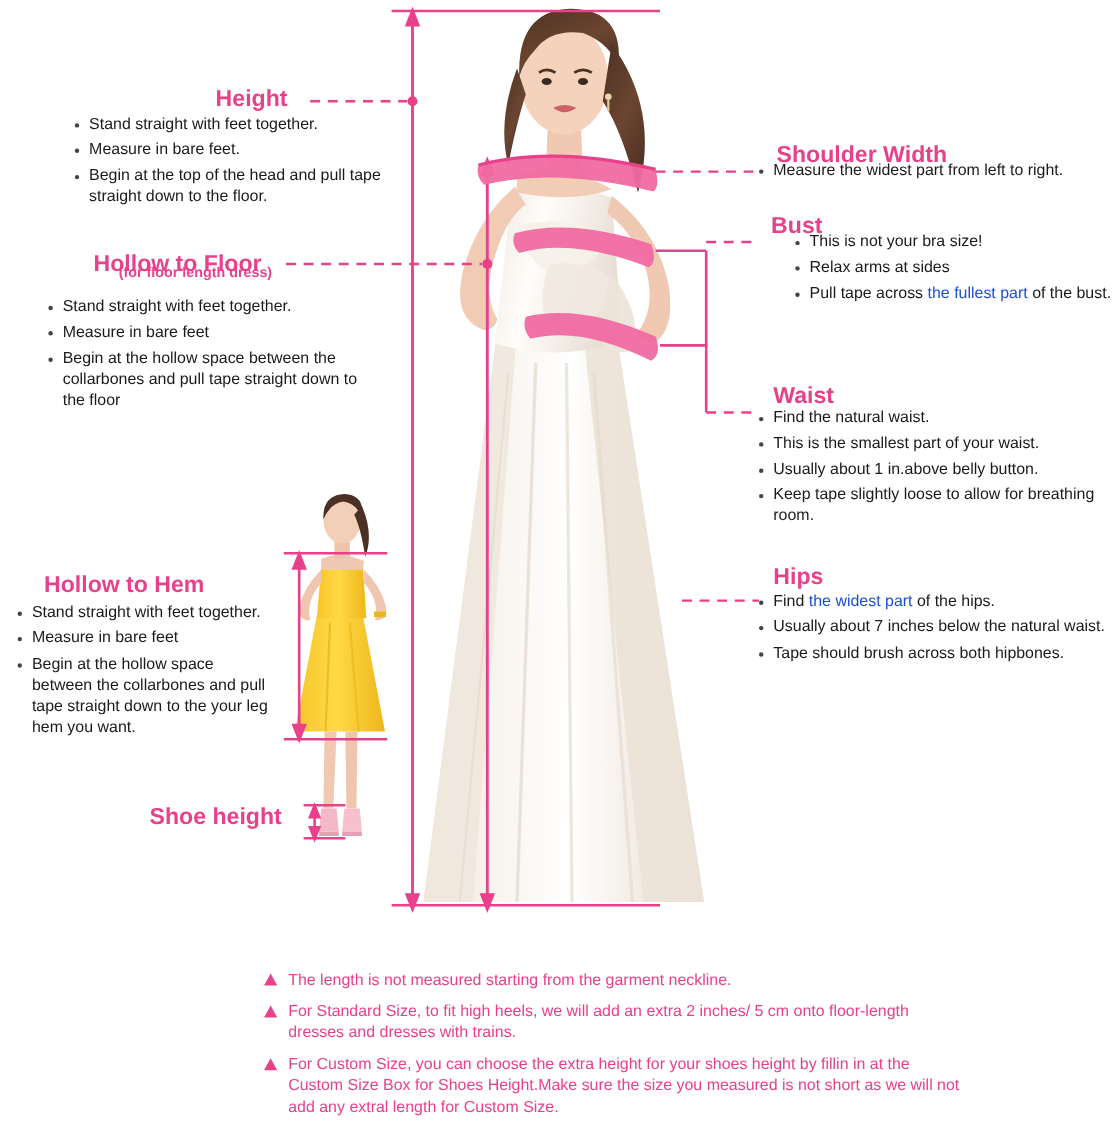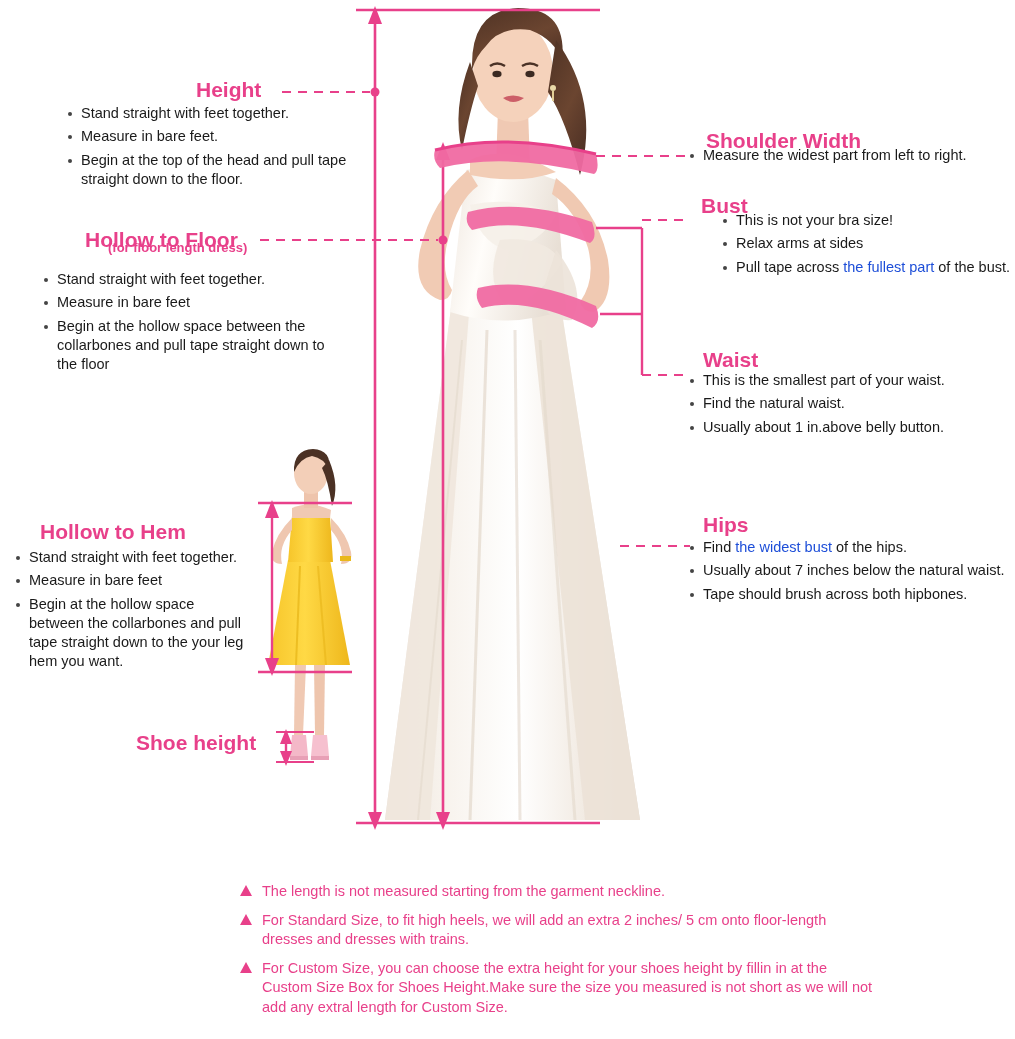--- a/index.html
+++ b/index.html
@@ -288,30 +288,31 @@
     <ul>
       <li>This is not your bra size!</li>
       <li>Relax arms at sides</li>
       <li><span>Pull tape across </span><span class="pinktext">the fullest part</span><span> of the bust.</span></li>
     </ul>
   </div>
 
   <div class="heading" style="left:703px; top:348px;">Waist</div>
   <div class="bullets" style="left:688px; top:371px; width:320px;">
     <ul>
+      <li>Find the natural waist.</li>
       <li>This is the smallest part of your waist.</li>
-      <li>Find the natural waist.</li>
       <li>Usually about 1 in.above belly button.</li>
+      <li>Keep tape slightly loose to allow for breathing room.</li>
     </ul>
   </div>
 
   <div class="heading" style="left:703px; top:513px;">Hips</div>
   <div class="bullets" style="left:688px; top:538px; width:320px;">
     <ul>
-      <li><span>Find </span><span class="pinktext">the widest bust</span><span> of the hips.</span></li>
+      <li><span>Find </span><span class="pinktext">the widest part</span><span> of the hips.</span></li>
       <li>Usually about 7 inches below the natural waist.</li>
       <li>Tape should brush across both hipbones.</li>
     </ul>
   </div>
 
   <div class="notes" style="left:240px; top:882px; width:640px;">
     <div class="note">
       <span class="tri"></span>
       <span>The length is not measured starting from the garment neckline.</span>
     </div>

